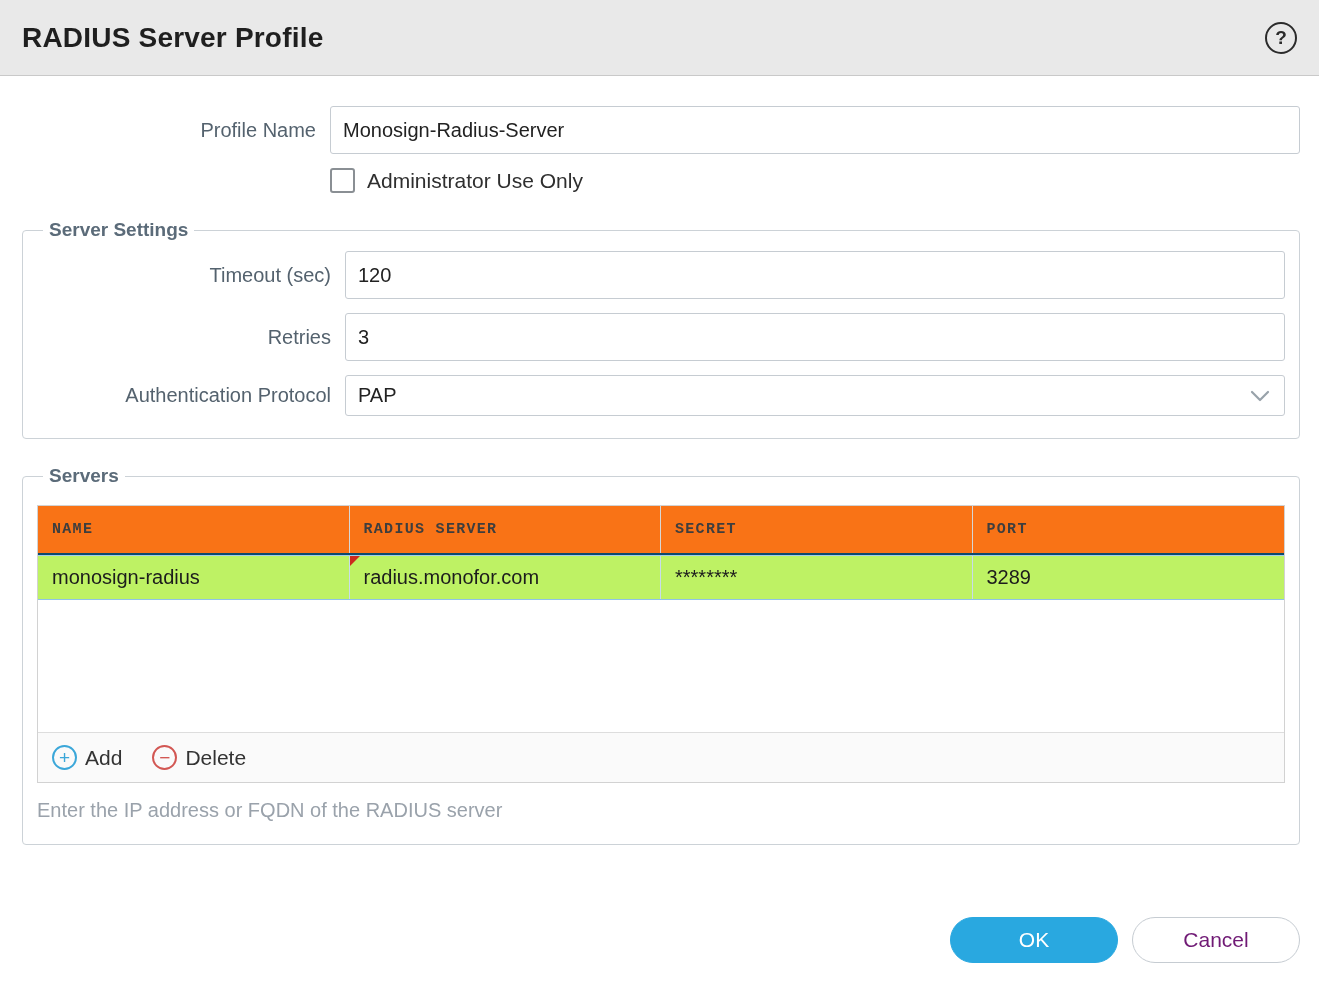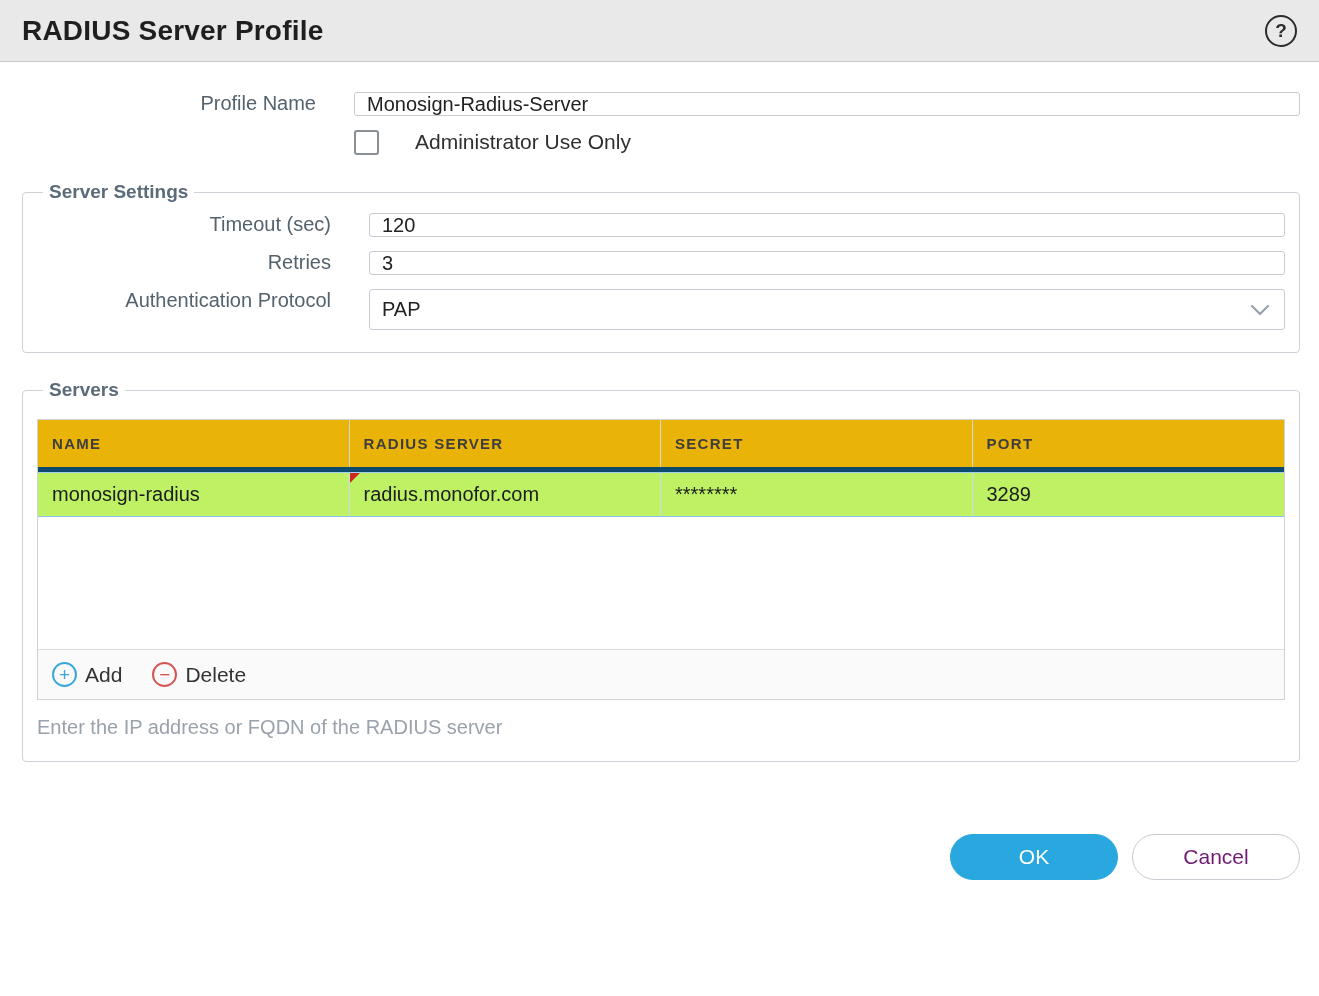--- a/index.html
+++ b/index.html
@@ -7,21 +7,21 @@
   body {
     height: 996px;
     font-family: "Liberation Sans", sans-serif;
     background: #ffffff;
     color: #333333;
     overflow: hidden;
   }
 
   
   .dialog-header {
-    height: 62px;
+    height: 76px;
     background: #e9e9e9;
     border-bottom: 1px solid #c9c9c9;
     display: flex;
     align-items: center;
     justify-content: space-between;
     padding: 0 22px;
   }
   .dialog-title {
     font-size: 28px;
     font-weight: 600;
@@ -35,33 +35,33 @@
     display: flex; align-items: center; justify-content: center;
     font-size: 19px; font-weight: bold; color: #2b2b2b;
     cursor: pointer;
     background: transparent;
     font-family: inherit;
   }
 
   
   .dialog-body { padding: 30px 19px 0 22px; }
 
-  .form-row { display: flex; align-items: flex-start; margin-bottom: 14px; gap: 24px; }
+  .form-row { display: flex; align-items: center; margin-bottom: 14px; }
   .lbl {
     flex: 0 0 308px;
     width: 308px;
     text-align: right;
     padding-right: 14px;
     font-size: 20px;
     color: #54626e;
     white-space: nowrap;
   }
   .txt {
     flex: 1;
-    height: 24px;
+    height: 48px;
     border: 1px solid #c6ccd2;
     border-radius: 3px;
     font-size: 20px;
     padding: 0 12px;
     color: #222222;
     font-family: inherit;
     background: #ffffff;
   }
 
   .checkbox-row { margin-top: 4px; margin-bottom: 26px; }
@@ -101,21 +101,21 @@
     color: #222222;
     background: #ffffff;
     display: flex;
     align-items: center;
     justify-content: space-between;
     cursor: pointer;
   }
 
   
   .table { border: 1px solid #d2d2d2; margin-top: 8px; background: #ffffff; }
-  .thead { display: flex; background: #eab308; border-bottom: 5px solid #0c4a6e; }
+  .thead { display: flex; background: #f97316; border-bottom: 2px solid #0c4a6e; font-family: Liberation Mono, monospace; }
   .th {
     flex: 1 1 25%;
     padding: 15px 14px;
     font-size: 15px;
     font-weight: bold;
     letter-spacing: 1.3px;
     color: #3e3e3e;
     border-right: 1px solid #d6d6d6;
   }
   .th:last-child { border-right: none; }

